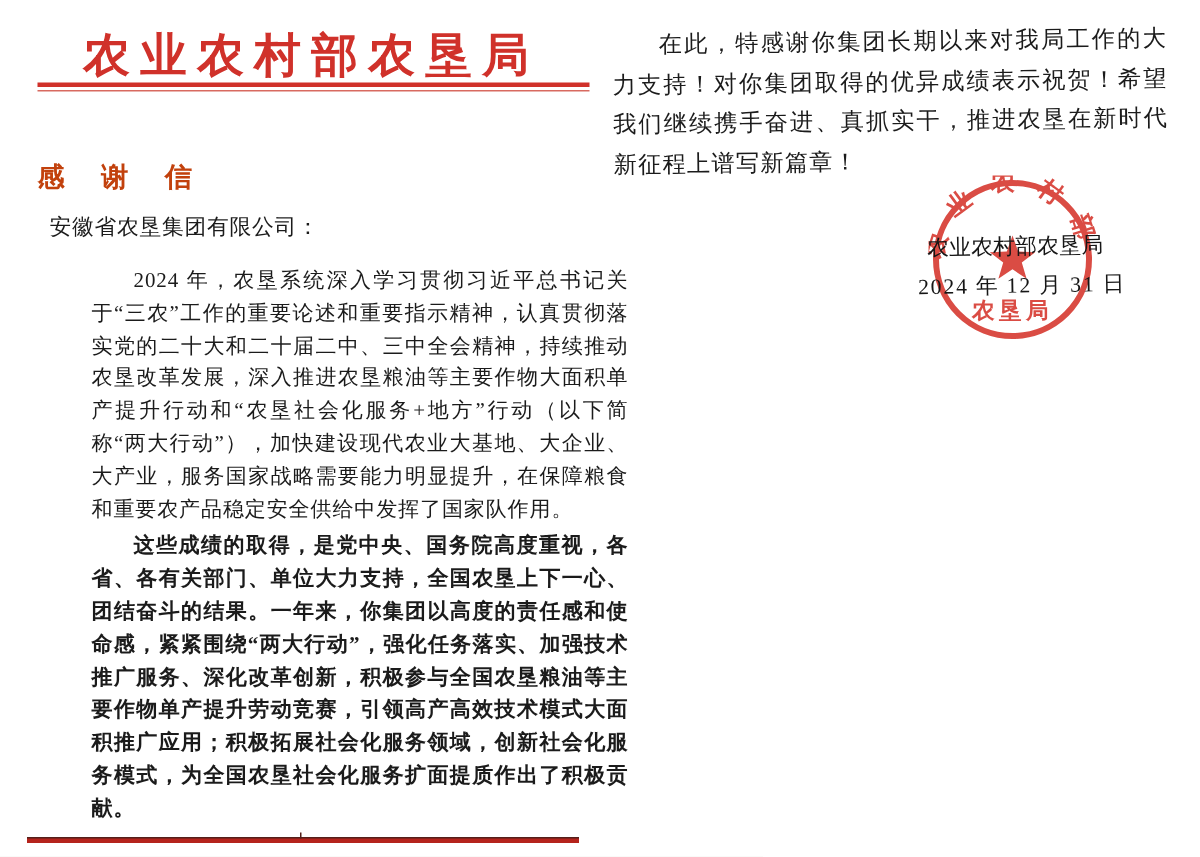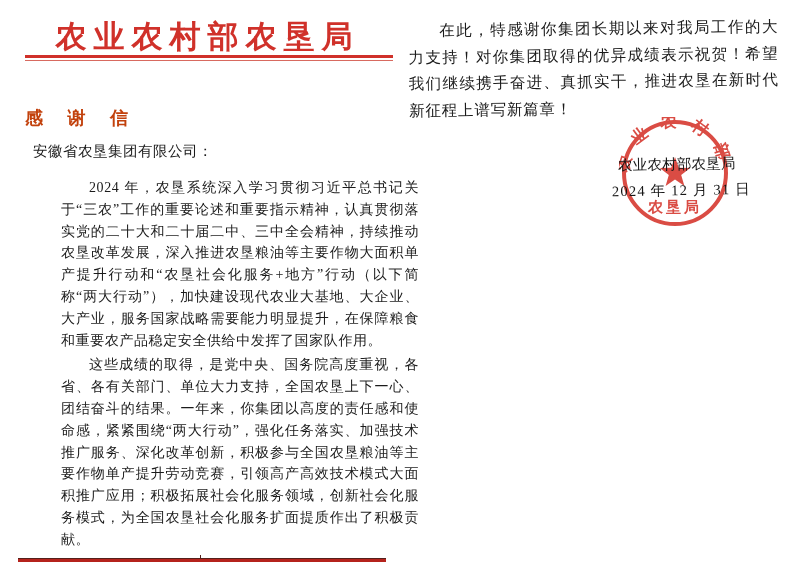--- a/index.html
+++ b/index.html
@@ -26,21 +26,21 @@
   }
   .salutation {
     position: absolute; left: 18px; top: 142px;
     font-size: 14.5px; letter-spacing: 0.5px; color: #1b1b1b;
   }
   .body-block { position: absolute; left: 18px; top: 177px; width: 358px; margin-left: 28px; }
   .body-para {
     font-size: 14px; line-height: 21.8px; letter-spacing: 0.6px;
     text-align: justify; text-indent: 2em; color: #1b1b1b;
   }
-  .body-para + .body-para { margin-top: 3px; }
+  .body-para + .body-para { margin-top: 3px; font-weight: bold; }
   .footer-rule {
     position: absolute; left: 3px; top: 558px; width: 368px; height: 4px;
     background: #b5231c; border-top: 1px solid #54201b;
   }
   .center-tick {
     position: absolute; left: 182px; top: -4px; width: 1px; height: 4px;
     background: #54201b; display: block;
   }
   
   .page-right { position: absolute; left: 400px; top: 0; width: 400px; height: 420px; }

